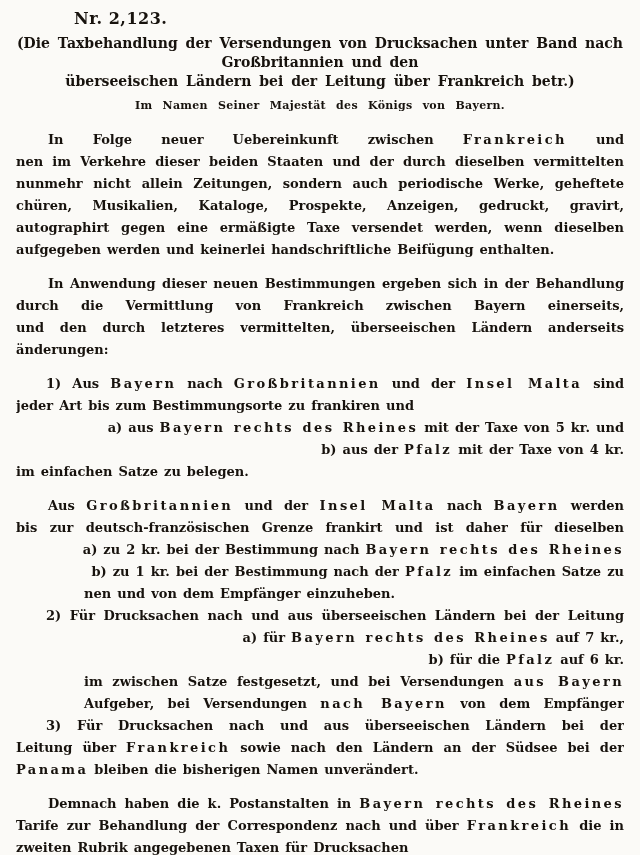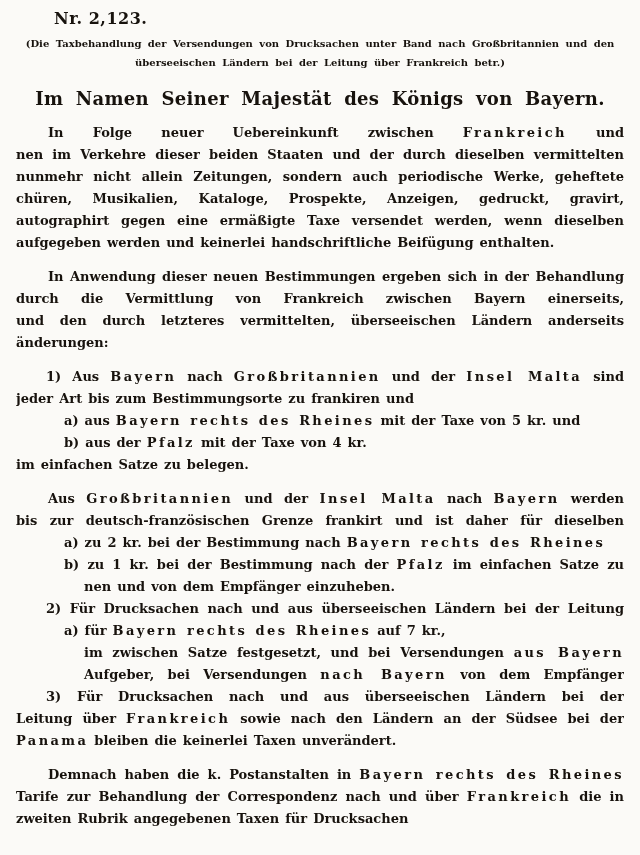--- a/index.html
+++ b/index.html
@@ -14,35 +14,35 @@
     color: #17120d;
     font-family: "DejaVu Serif", "Liberation Serif", serif;
     font-weight: bold;
     box-sizing: border-box;
     padding: 8px 16px 0 16px;
     overflow: hidden;
   }
   .doc-number {
     font-size: 16px;
     line-height: 22px;
-    margin-left: 38px;
+    margin-left: 58px;
     margin-bottom: 4px;
     letter-spacing: 0.5px;
   }
   .note {
     text-align: center;
-    font-size: 10px;
+    font-size: 14px;
     line-height: 19px;
     word-spacing: 3px;
   }
   .invocation {
     text-align: center;
-    font-size: 18px;
+    font-size: 11px;
     line-height: 22px;
-    margin-top: 16px;
+    margin-top: 4px;
     word-spacing: 6px;
     letter-spacing: 0.3px;
   }
   .doc-body {
     margin-top: 0px;
     font-size: 13px;
   }
   .line {
     height: 22px;
     line-height: 22px;
@@ -51,21 +51,21 @@
     overflow: hidden;
   }
   .just {
     text-align: justify;
     -moz-text-align-last: justify;
     text-align-last: justify;
   }
   .ind-flush  { padding-left: 0; }
   .ind-para   { padding-left: 32px; margin-top: 12px; }
   .ind-num    { padding-left: 30px; }
-  .ind-letter { padding-left: 48px; }
+  .ind-letter { padding-left: 48px; text-align: right; }
   .ind-cont   { padding-left: 68px; }
   .sp { letter-spacing: 2.4px; }
 </style>
 </head>
 <body>
 
 <div class="page">
   <div class="doc-number">Nr. 2,123.</div>
 
   <div class="note">
@@ -100,27 +100,28 @@
       <div class="block">
         <div class="line ind-para just"><span>Aus </span><span class="sp">Großbritannien</span><span> und der </span><span class="sp">Insel Malta</span><span> nach </span><span class="sp">Bayern</span><span> werden dieselben</span></div>
         <div class="line ind-flush just"><span>bis zur deutsch-französischen Grenze frankirt und ist daher für dieselben gleichwie für</span></div>
         <div class="line ind-letter"><span>a) zu 2 kr. bei der Bestimmung nach </span><span class="sp">Bayern rechts des Rheines</span></div>
         <div class="line ind-letter just"><span>b) zu 1 kr. bei der Bestimmung nach der </span><span class="sp">Pfalz</span><span> im einfachen Satze zu berech-</span></div>
         <div class="line ind-cont"><span>nen und von dem Empfänger einzuheben.</span></div>
       </div>
       <div class="block">
         <div class="line ind-num just"><span>2) Für Drucksachen nach und aus überseeischen Ländern bei der Leitung über</span></div>
         <div class="line ind-letter"><span>a) für </span><span class="sp">Bayern rechts des Rheines</span><span> auf 7 kr.,</span></div>
+        <div class="line ind-letter"><span>b) für die </span><span class="sp">Pfalz</span><span> auf 6 kr.</span></div>
         <div class="line ind-cont just"><span>im zwischen Satze festgesetzt, und bei Versendungen </span><span class="sp">aus Bayern</span></div>
         <div class="line ind-cont just"><span>Aufgeber, bei Versendungen </span><span class="sp">nach Bayern</span><span> von dem Empfänger eingehoben.</span></div>
       </div>
       <div class="block">
         <div class="line ind-num just"><span>3) Für Drucksachen nach und aus überseeischen Ländern bei der ausschließlichen</span></div>
         <div class="line ind-flush just"><span>Leitung über </span><span class="sp">Frankreich</span><span> sowie nach den Ländern an der Südsee bei der Leitung über</span></div>
-        <div class="line ind-flush"><span class="sp">Panama</span><span> bleiben die keinerlei Taxen unverändert.</span></div>
+        <div class="line ind-flush"><span class="sp">Panama</span><span> bleiben die bisherigen Namen unverändert.</span></div>
       </div>
       <div class="block" style="margin-top: 6px;">
         <div class="line ind-para just"><span>Demnach haben die k. Postanstalten in </span><span class="sp">Bayern rechts des Rheines</span></div>
         <div class="line ind-flush just"><span>Tarife zur Behandlung der Correspondenz nach und über </span><span class="sp">Frankreich</span><span> die in der</span></div>
         <div class="line ind-flush"><span>zweiten Rubrik angegebenen Taxen für Drucksachen</span></div>
       </div>
     </div>
 </div>
 
 </body></html>

